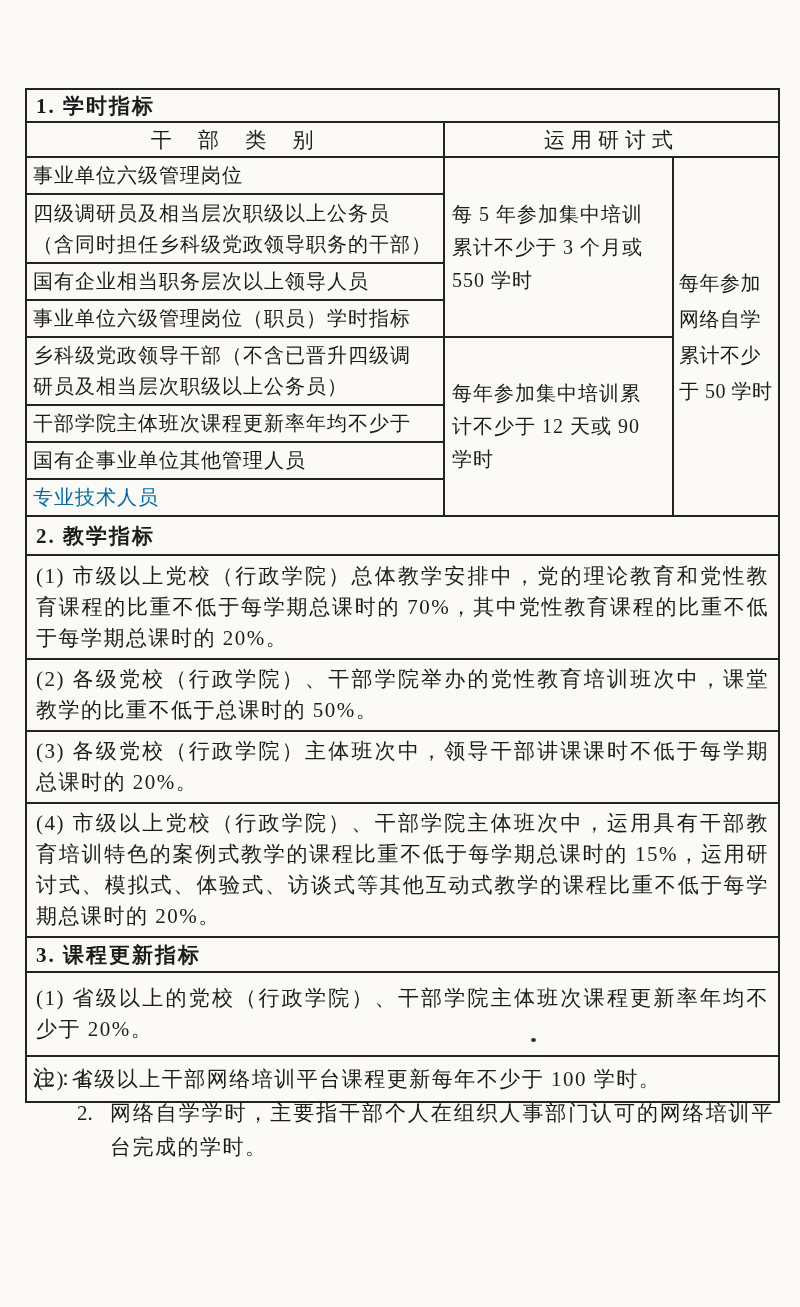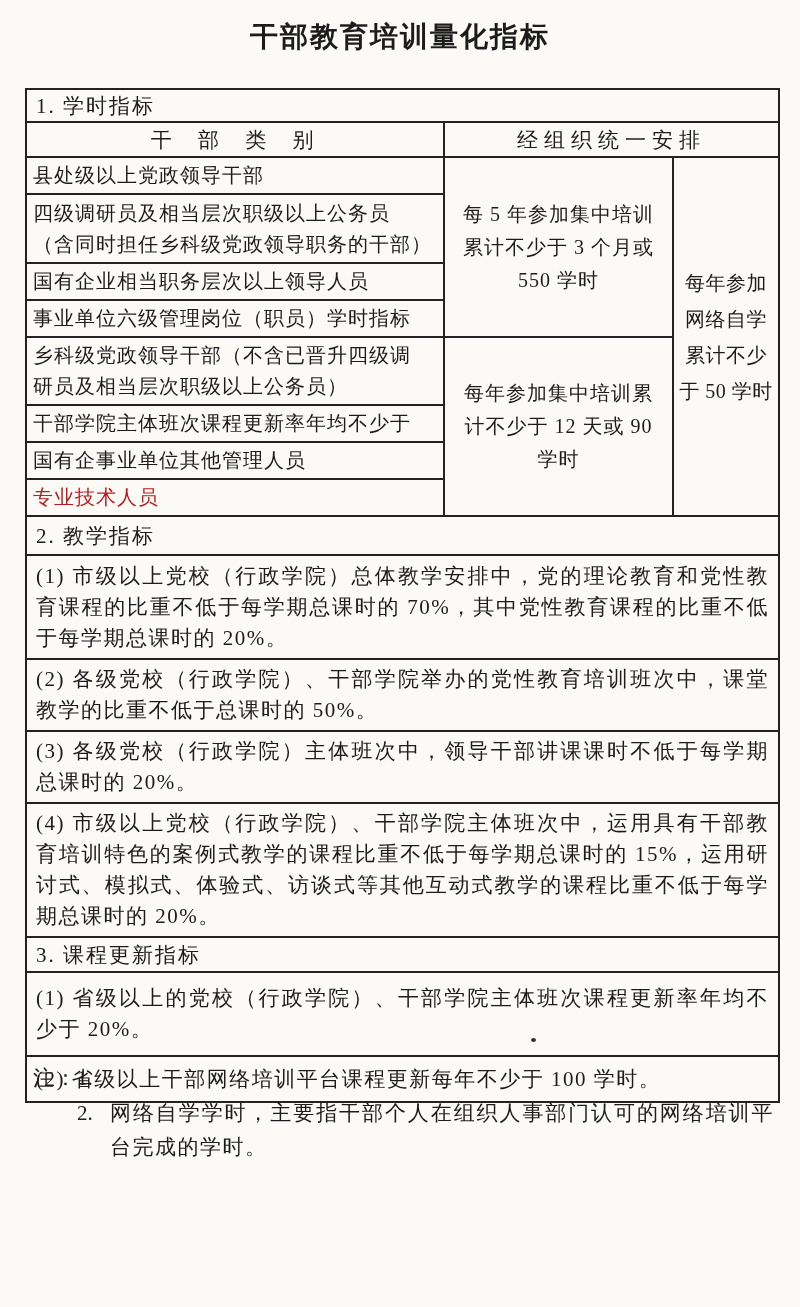--- a/index.html
+++ b/index.html
@@ -30,41 +30,41 @@
   
   .r-sec1{height:33px}.r-hdr{height:35px}
   .r1{height:35px}.r2{height:69px}.r3{height:36px}.r4{height:35px}
   .r5{height:65px}.r6{height:35px}.r7{height:35px}.r8{height:34px}
   .r-sec2{height:39px}
   .rp1{height:104px}.rp2{height:62px}.rp3{height:62px}.rp4{height:130px}
   .r-sec3{height:35px}
   .rq1{height:84px}.rq2{height:46px}
 
   td.sec{
-    font-weight:normal;font-size:21px;
+    font-weight:bold;font-size:21px;
     padding:0 4px 0 9px;letter-spacing:2px;
     text-align:left;vertical-align:middle;
   }
   td.hdr{
     text-align:center;font-size:21px;vertical-align:middle;
   }
   td.hdr-cat{letter-spacing:6px;word-spacing:9px;}
   td.hdr-req{letter-spacing:6px;}
 
   td.cat{
     font-size:20px;letter-spacing:1px;
     padding:2px 6px;line-height:31px;
     white-space:pre-line;text-align:left;vertical-align:middle;
   }
-  td.cat.faint{color:#b91c1c;}
+  td.cat.faint{color:#0369a1;}
 
   td.req{
     font-size:20px;letter-spacing:1px;
     line-height:33px;padding:0 7px;
-    white-space:pre-line;vertical-align:middle;text-align:center;
+    white-space:pre-line;vertical-align:middle;text-align:left;
   }
   td.online{padding:0 5px;letter-spacing:0.5px;line-height:36px;}
 
   td.para{
     font-size:21px;letter-spacing:1.5px;
     line-height:31px;padding:4px 9px;
     text-align:justify;text-justify:inter-character;
     vertical-align:middle;
   }
 
@@ -84,38 +84,37 @@
     position:absolute;left:531px;top:1038px;
     width:5px;height:4px;border-radius:50%;
     background:#2e2e2e;
   }
 </style>
 </head>
 <body>
 
 <div class="page">
 
-  <h1 class="doc-title">干部教育培训量化指标</h1>
 
   <table class="main">
     <colgroup>
       <col style="width:418px">
       <col style="width:229px">
       <col style="width:106px">
     </colgroup>
     <tbody>
       <tr class="r-sec1">
         <td class="sec" colspan="3">1. 学时指标</td>
       </tr>
       <tr class="r-hdr">
         <td class="hdr hdr-cat">干 部 类 别</td>
-        <td class="hdr hdr-req" colspan="2">经组织统一安排</td>
+        <td class="hdr hdr-req" colspan="2">运用研讨式</td>
       </tr>
       <tr class="r1">
-        <td class="cat">县处级以上党政领导干部</td>
+        <td class="cat">事业单位六级管理岗位</td>
         <td class="req" rowspan="4">每 5 年参加集中培训
 累计不少于 3 个月或
 550 学时</td>
         <td class="req online" rowspan="8">每年参加
 网络自学
 累计不少
 于 50 学时</td>
       </tr>
       <tr class="r2">
         <td class="cat">四级调研员及相当层次职级以上公务员

